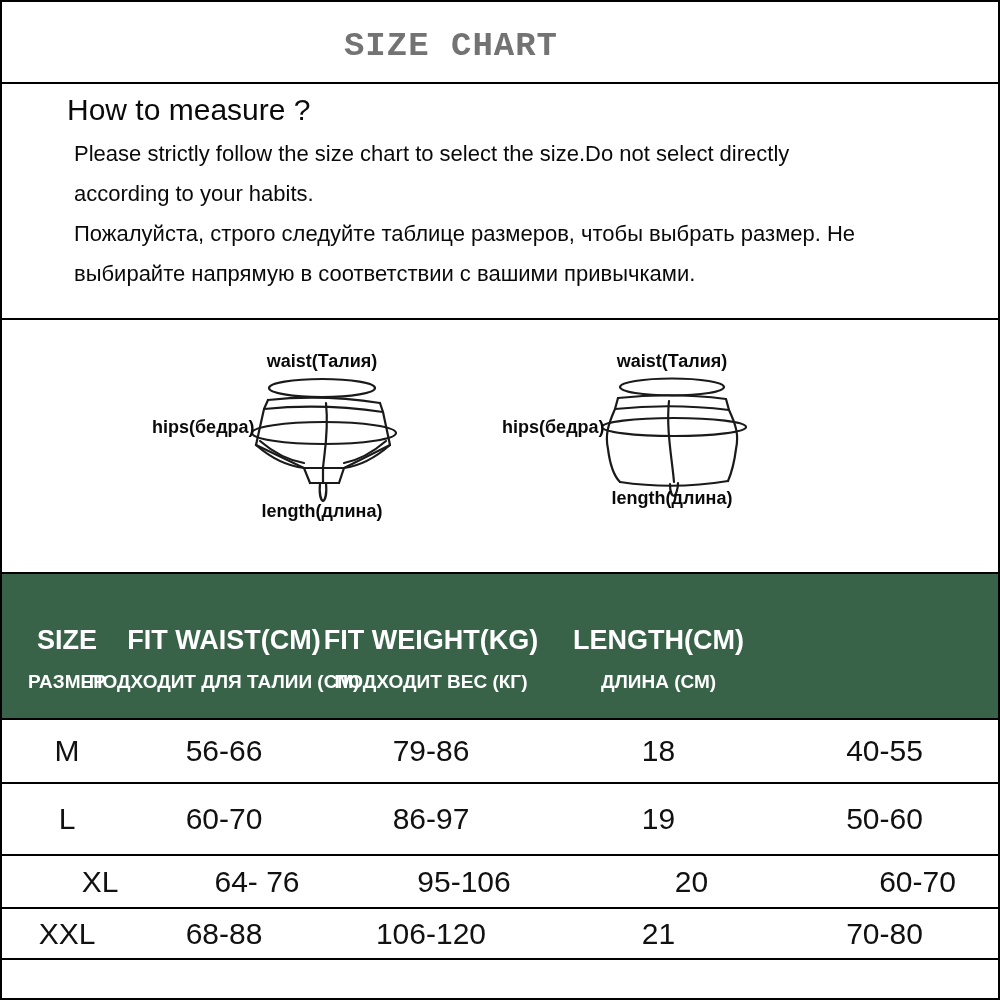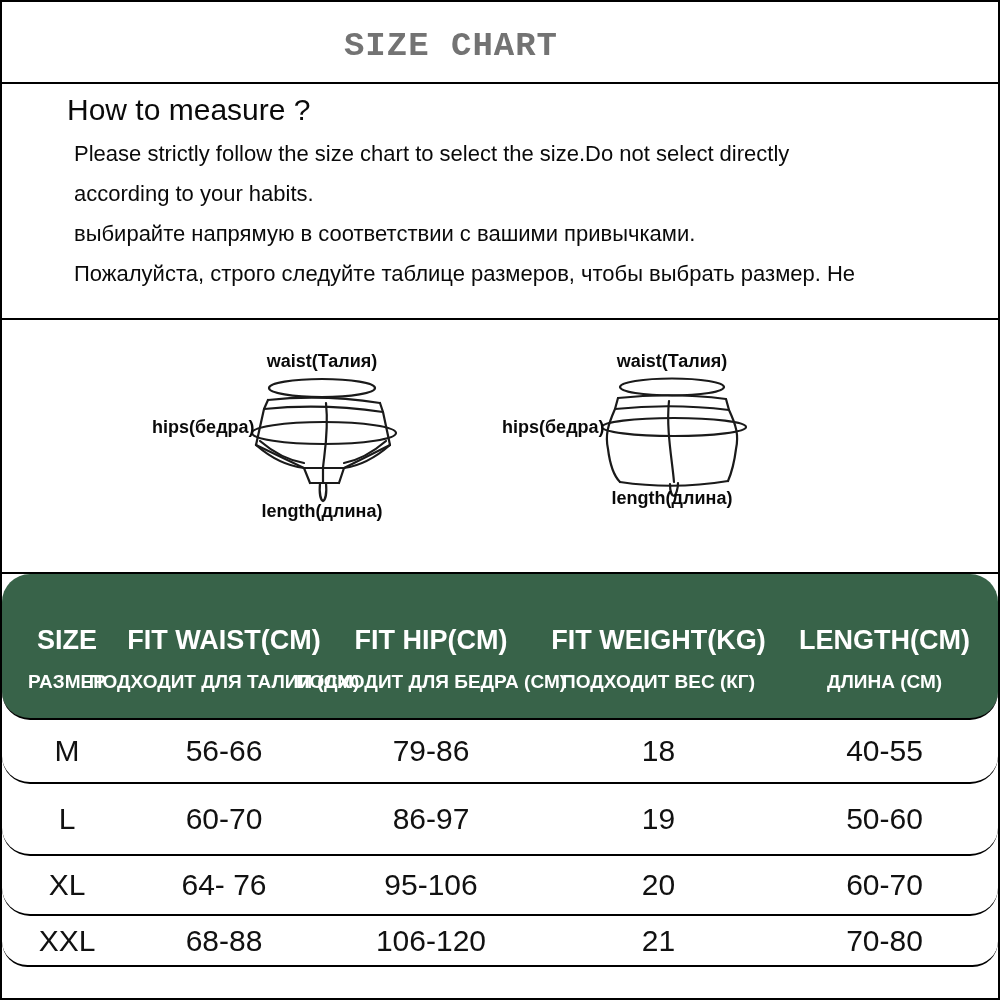--- a/index.html
+++ b/index.html
@@ -34,52 +34,52 @@
   .dlabel.waist{left:0;top:14px;width:340px;text-align:center;}
   .dlabel.hips{left:0;top:80px;width:100px;text-align:right;}
   .dlabel.length{left:0;width:340px;text-align:center;}
   #diagram-1 .dlabel.length{top:164px;}
   #diagram-2 .dlabel.length{top:151px;}
   
   .size-table{
     position:absolute;left:0;top:572px;width:1000px;height:428px;
     border:2px solid #000;box-sizing:border-box;display:flex;flex-direction:column;
   }
-  .grid5{display:grid;grid-template-columns:130px 184px 230px 225px 227px;align-items:center;border-radius:28px;}
+  .grid5{display:grid;grid-template-columns:130px 184px 230px 225px 227px;align-items:center;}
   .thead{
     height:146px;background:#386349;border-bottom:2px solid #000;
     box-sizing:border-box;padding-top:26px;
   }
   .hcell{display:flex;flex-direction:column;align-items:center;gap:15px;min-width:0;}
   .hen{color:#ffffff;font-weight:bold;font-size:27px;white-space:nowrap;}
   .hru{color:#ffffff;font-weight:bold;font-size:19px;white-space:nowrap;}
   .trow{border-bottom:2px solid #000;box-sizing:border-box;font-size:30px;}
   .row-m{height:64px;}
   .row-l{height:72px;}
-  .row-xl{height:60px;}
+  .row-xl{height:53px;padding-left:33px;}
   .row-xxl{height:51px;}
   .row-empty{flex:1;border-bottom:none;}
   .tcell{text-align:center;white-space:nowrap;}
 </style>
 </head>
 <body>
 
 <div class="page">
 
   <div class="box box-title">
     <div class="title">SIZE CHART</div>
   </div>
 
   <div class="box box-measure">
     <div class="measure-heading">How to measure ?</div>
     <div class="measure-lines">
       <div class="mline">Please strictly follow the size chart to select the size.Do not select directly</div>
       <div class="mline">according to your habits.</div>
+      <div class="mline">Пожалуйста, строго следуйте таблице размеров, чтобы выбрать размер. Не</div>
       <div class="mline">выбирайте напрямую в соответствии с вашими привычками.</div>
-      <div class="mline">Пожалуйста, строго следуйте таблице размеров, чтобы выбрать размер. Не</div>
     </div>
   </div>
 
   <div class="box box-diagrams">
 
     <div class="diagram" id="diagram-1">
       <svg class="dsvg" width="340" height="205" viewBox="0 0 340 205">
         <ellipse cx="170" cy="51" rx="53" ry="9"></ellipse>
         <g stroke-width="2.4">
           <path d="M116,63 Q170,57 228,66"></path>
@@ -126,24 +126,20 @@
     <div class="thead grid5">
       <div class="hcell">
         <div class="hen">SIZE</div>
         <div class="hru">РАЗМЕР</div>
       </div>
       <div class="hcell">
         <div class="hen">FIT WAIST(CM)</div>
         <div class="hru">ПОДХОДИТ ДЛЯ ТАЛИИ (СМ)</div>
       </div>
       <div class="hcell">
-        <div class="hen">FIT HIP(CM)</div>
-        <div class="hru">ПОДХОДИТ ДЛЯ БЕДРА (СМ)</div>
-      </div>
-      <div class="hcell">
         <div class="hen">FIT WEIGHT(KG)</div>
         <div class="hru">ПОДХОДИТ ВЕС (КГ)</div>
       </div>
       <div class="hcell">
         <div class="hen">LENGTH(CM)</div>
         <div class="hru">ДЛИНА (СМ)</div>
       </div>
     </div>
 
     <div class="trow grid5 row-m">

